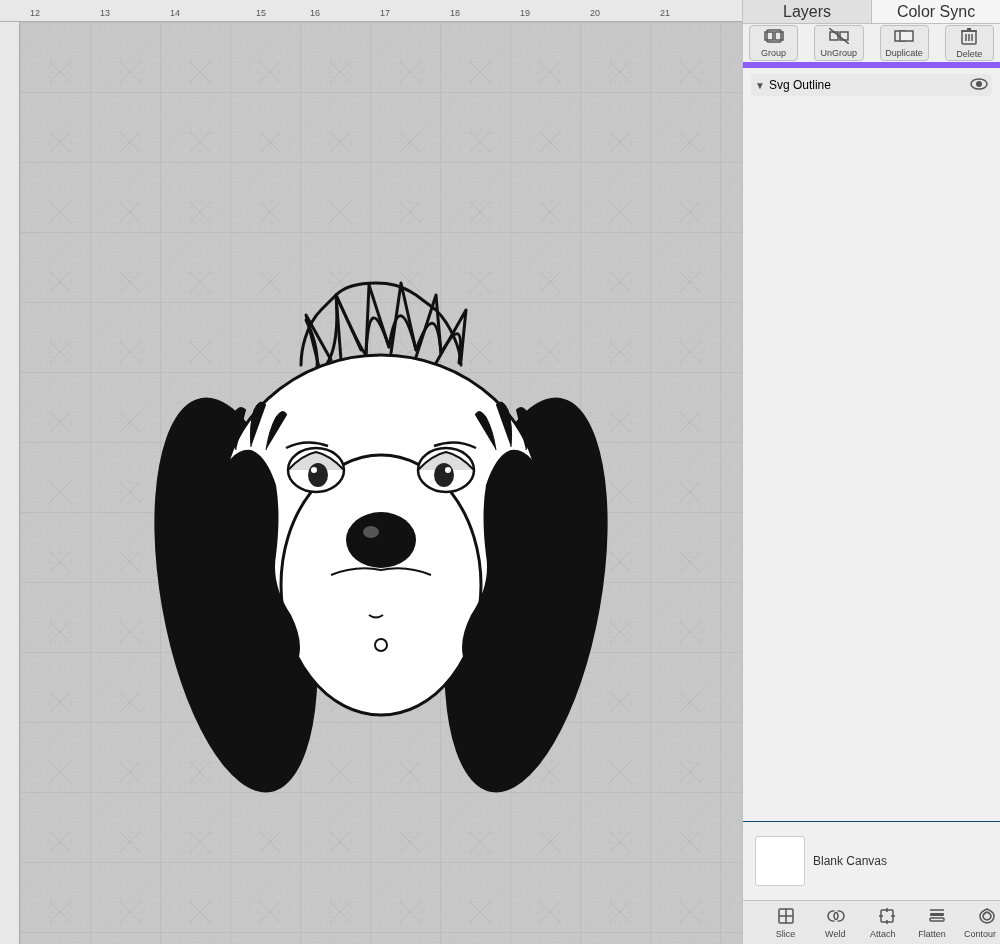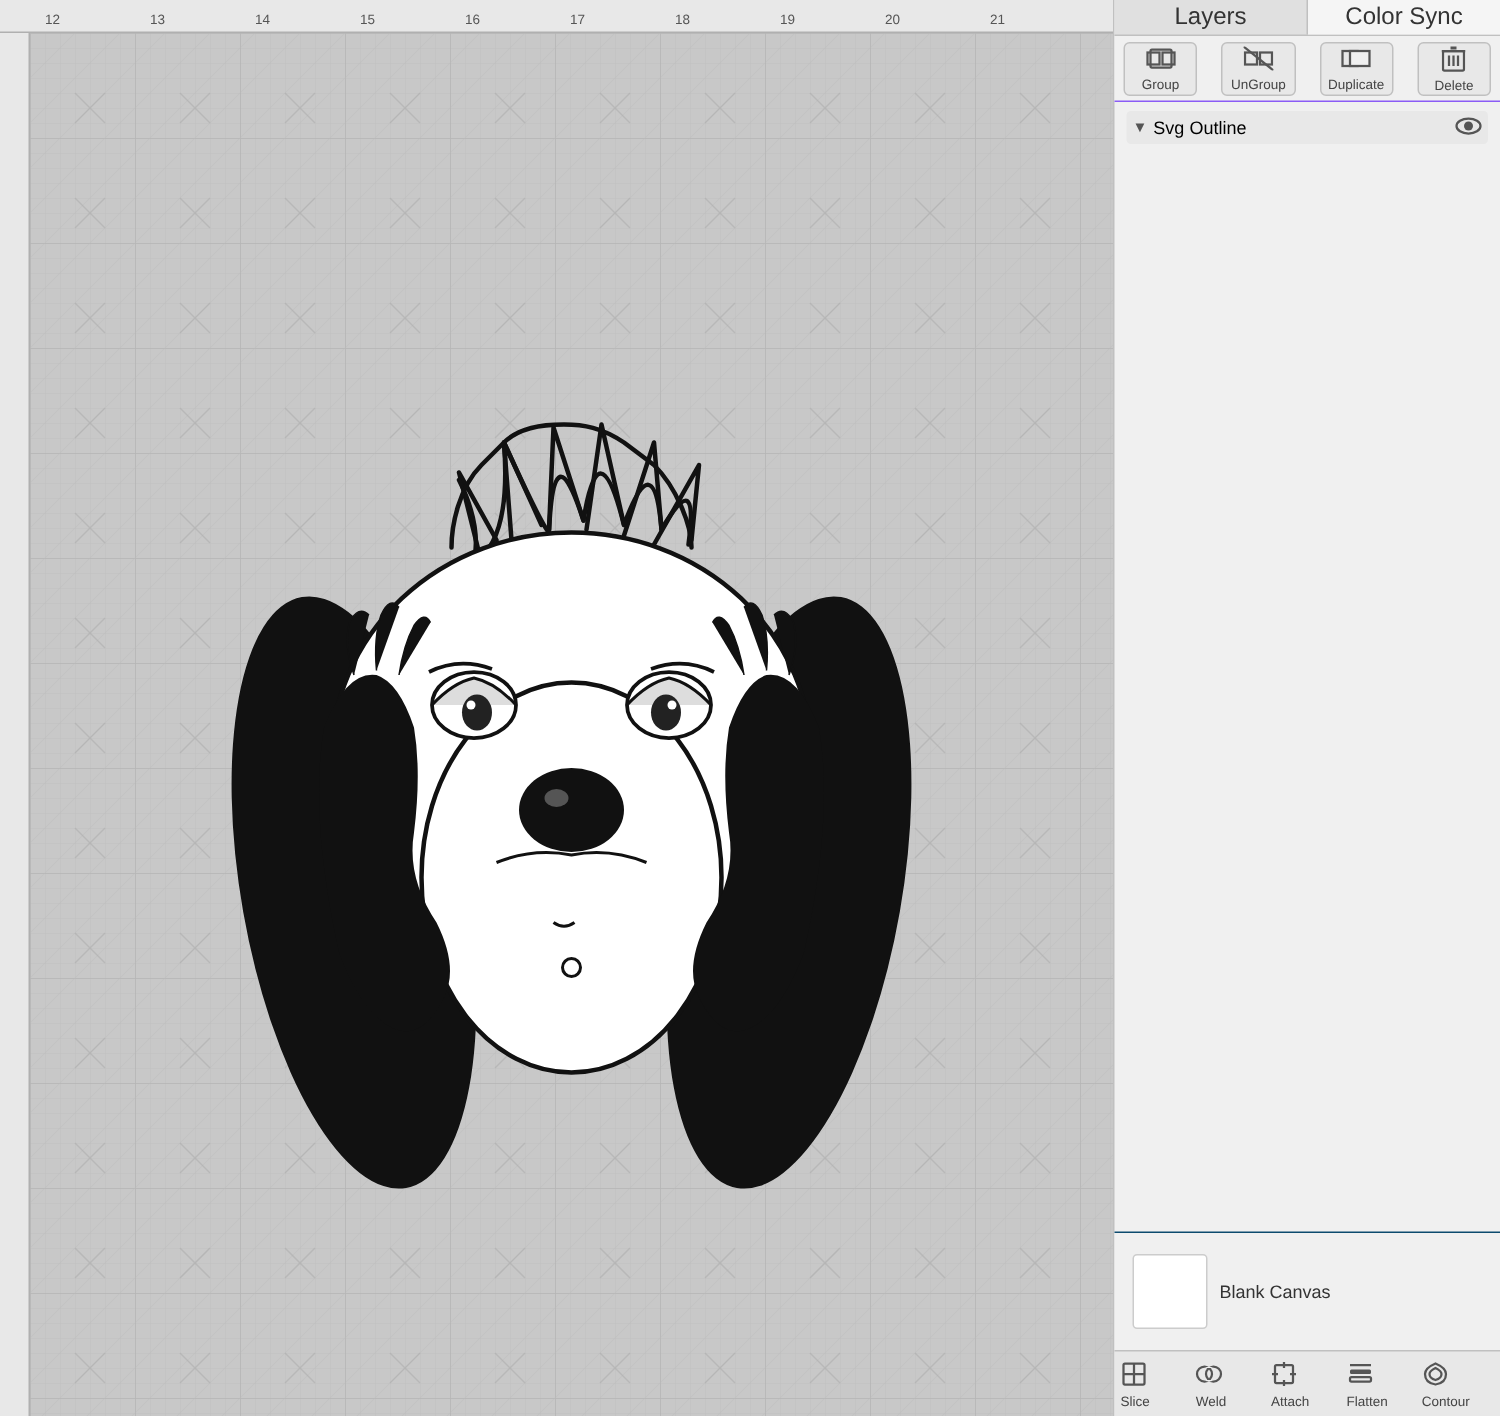--- a/index.html
+++ b/index.html
@@ -106,21 +106,21 @@
     .panel-tab:last-child {
       border-right: none;
     }
 
     
     .panel-toolbar {
       display: flex;
       align-items: center;
       padding: 4px 6px;
       gap: 16px;
-      border-bottom: 1px solid #8b5cf6;
+      border-bottom: 6px solid #8b5cf6;
       background: #f0f0f0;
       height: 44px;
     }
 
     .toolbar-btn {
       display: flex;
       flex-direction: column;
       align-items: center;
       justify-content: center;
       width: 54px;
@@ -232,21 +232,21 @@
       padding: 4px 4px;
       gap: 2px;
       border-top: 1px solid #c0c0c0;
       background: #e8e8e8;
       height: 44px;
     }
 
     .bottom-btn {
       display: flex;
       flex-direction: column;
-      align-items: flex-start;
+      align-items: flex-end;
       justify-content: center;
       flex: 1;
       height: 36px;
       background: transparent;
       border: none;
       border-radius: 4px;
       cursor: pointer;
       font-size: 9px;
       color: #444;
       gap: 1px;
@@ -276,21 +276,21 @@
   </style>
 </head>
 <body>
 
 <div class="canvas-area">
 
   <div class="ruler-top">
     <div class="ruler-number" style="left: 30px">12</div>
     <div class="ruler-number" style="left: 100px">13</div>
     <div class="ruler-number" style="left: 170px">14</div>
-    <div class="ruler-number" style="left: 240px">15</div>
+    <div class="ruler-number" style="left: 256px">15</div>
     <div class="ruler-number" style="left: 310px">16</div>
     <div class="ruler-number" style="left: 380px">17</div>
     <div class="ruler-number" style="left: 450px">18</div>
     <div class="ruler-number" style="left: 520px">19</div>
     <div class="ruler-number" style="left: 590px">20</div>
     <div class="ruler-number" style="left: 660px">21</div>
   </div>
 
   <div class="ruler-left"></div>
 

